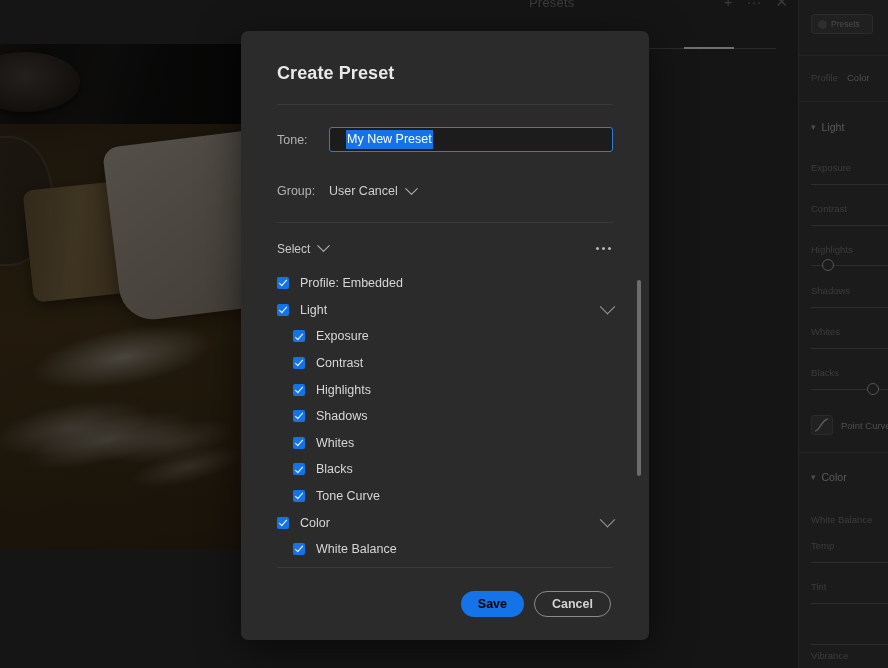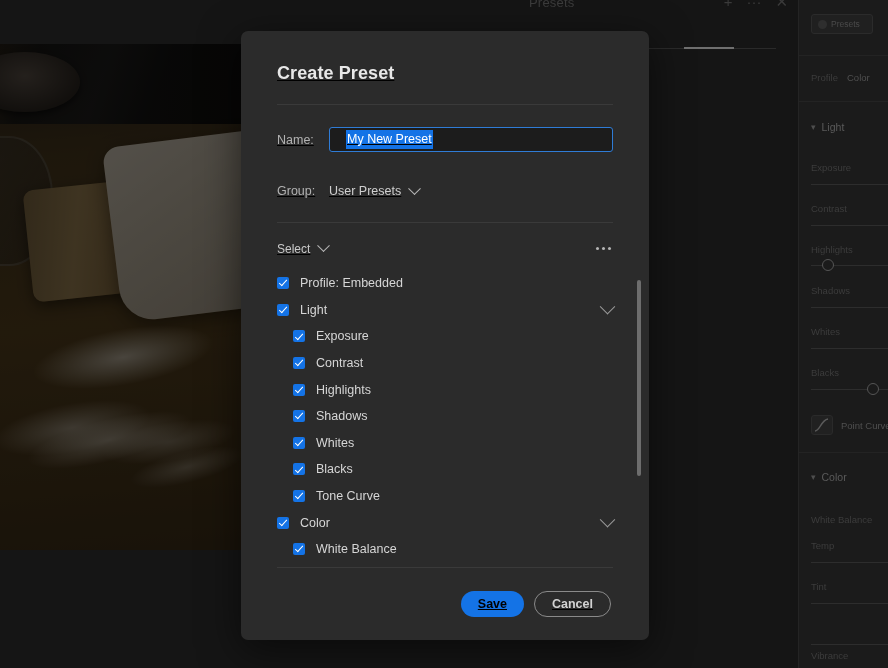--- a/index.html
+++ b/index.html
@@ -230,21 +230,20 @@
   .modal {
     position: absolute;
     left: 241px; top: 31px;
     width: 408px; height: 609px;
     background: #2b2b2b;
     border-radius: 7px;
     box-shadow: 0 10px 40px rgba(0,0,0,0.55);
     overflow: hidden;
     display: flex;
     flex-direction: column;
-    text-decoration: underline;
   }
 
   .modal-title {
     margin: 32px 0 0 36px;
     font-size: 18px;
     font-weight: bold;
     color: #e8e8e8;
     letter-spacing: 0.1px;
   }
 
@@ -527,30 +526,30 @@
     <div class="sb-row" style="top:650px;">Vibrance</div>
     <div class="sb-track" style="top:644px; width:78px;"></div>
   </div>
 
   <div class="modal">
 
     <div class="modal-title">Create Preset</div>
     <div class="hr"></div>
 
     <div class="field-row">
-      <span class="field-label">Name:</span>
+      <span class="field-label">Tone:</span>
       <div class="name-input" placeholder="Preset name">
         <span class="sel">My New Preset</span>
       </div>
     </div>
 
     <div class="group-row">
       <span class="field-label">Group:</span>
       <span class="group-value">
-        <span>User Presets</span>
+        <span>User Cancel</span>
         <span class="chev-down"></span>
       </span>
     </div>
 
     <div class="hr" style="margin-top:24px;"></div>
 
     <div class="select-row">
       <span class="select-left">
         <span>Select</span>
         <span class="chev-down"></span>

